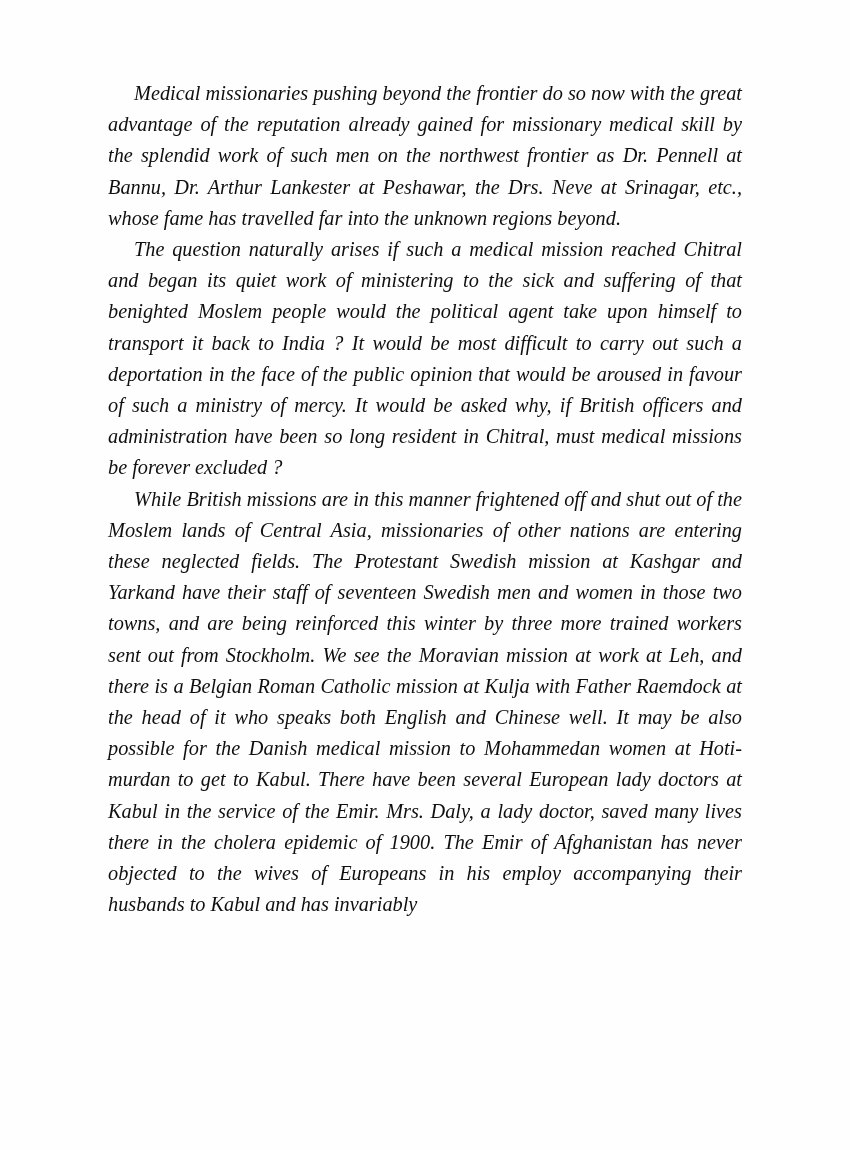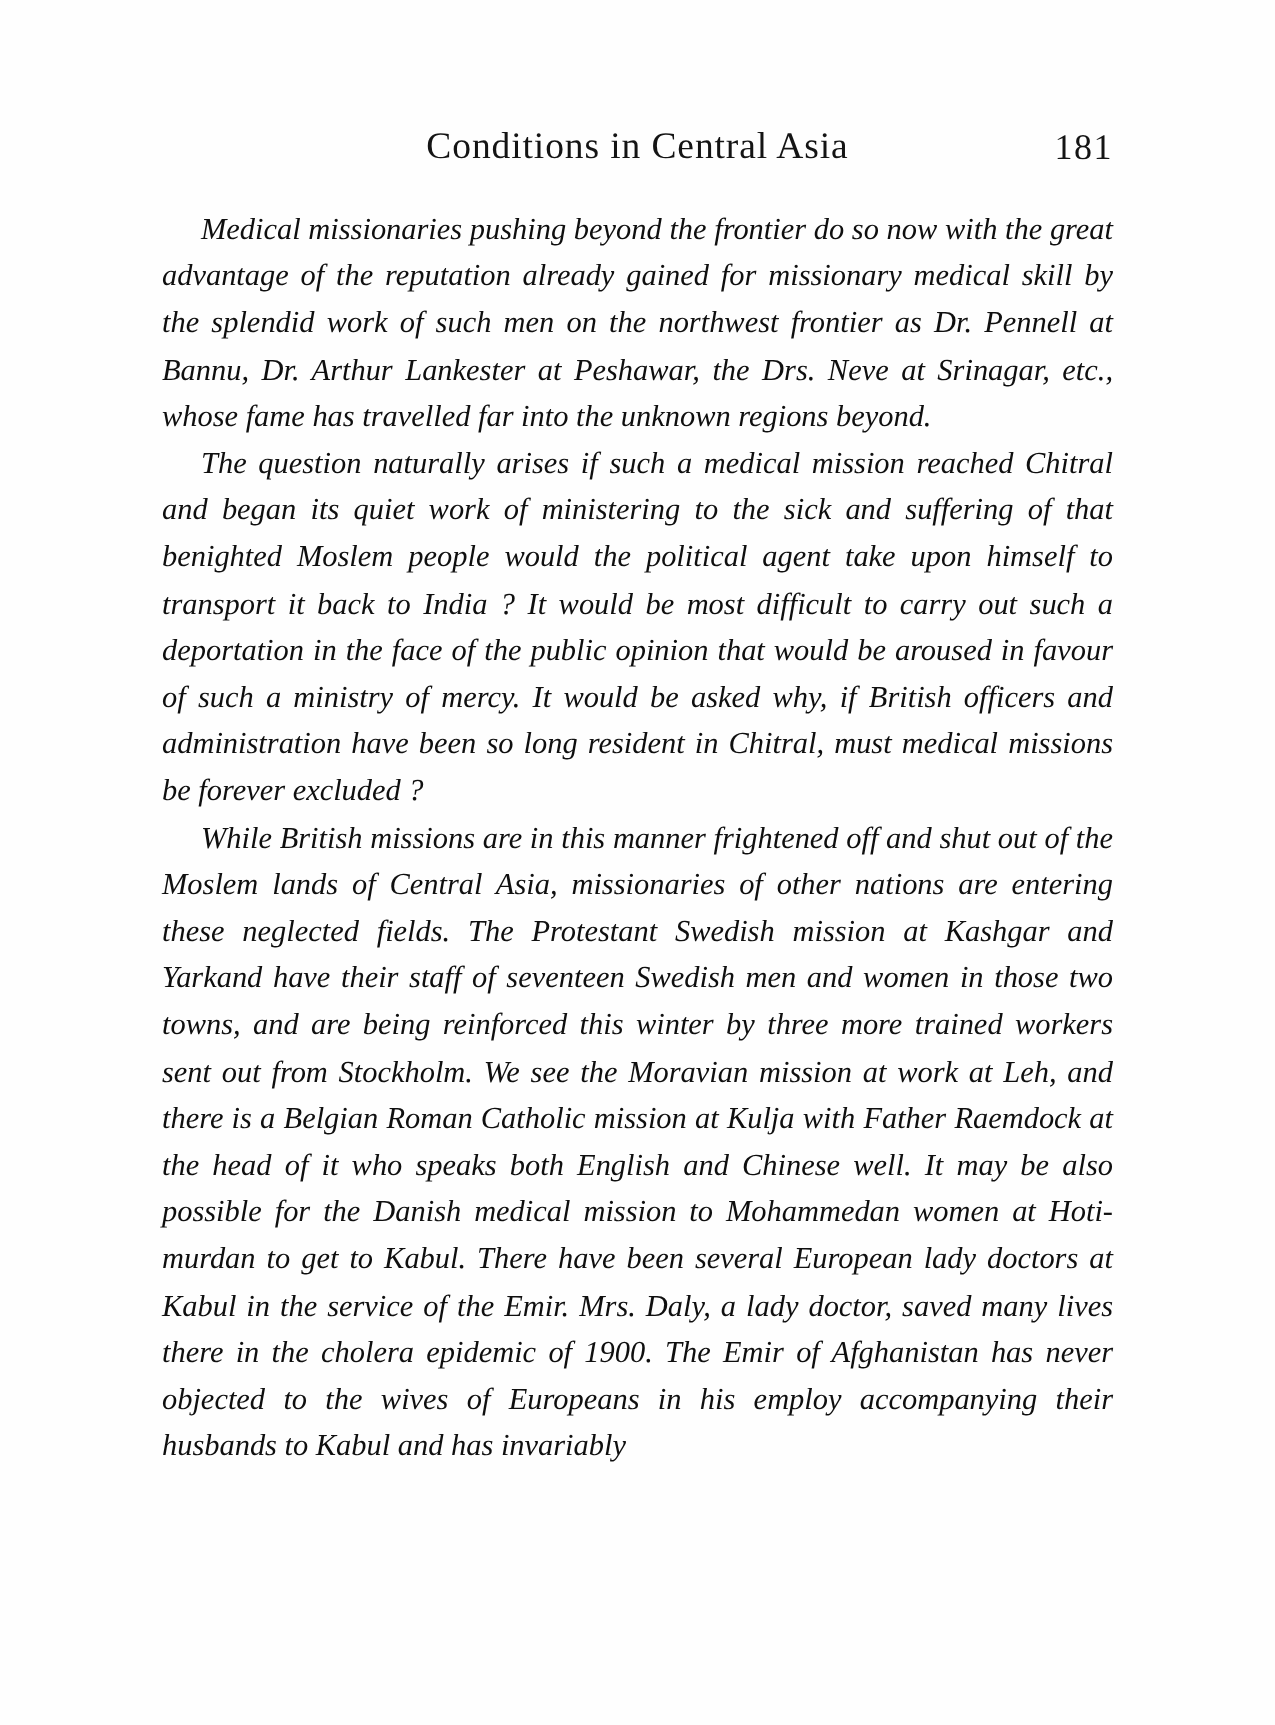--- a/index.html
+++ b/index.html
@@ -66,24 +66,20 @@
   
   .body-text, .head-title, .page-number {
     -webkit-font-smoothing: antialiased;
   }
 </style>
 </head>
 <body>
 
 <div class="page">
 
-  <div class="running-head">
-    <div class="head-title">Conditions in Central Asia</div>
-    <div class="page-number">181</div>
-  </div>
 
   <div class="body-text">
     <p>Medical missionaries pushing beyond the frontier do so now with the great advantage of the reputation already gained for missionary medical skill by the splendid work of such men on the northwest frontier as Dr. Pennell at Bannu, Dr. Arthur Lankester at Peshawar, the Drs. Neve at Srinagar, etc., whose fame has travelled far into the unknown regions beyond.</p>
     <p>The question naturally arises if such a medical mission reached Chitral and began its quiet work of ministering to the sick and suffering of that benighted Moslem people would the political agent take upon himself to transport it back to India ? It would be most difficult to carry out such a deportation in the face of the public opinion that would be aroused in favour of such a ministry of mercy. It would be asked why, if British officers and administration have been so long resident in Chitral, must medical missions be forever excluded ?</p>
     <p>While British missions are in this manner frightened off and shut out of the Moslem lands of Central Asia, missionaries of other nations are entering these neglected fields. The Protestant Swedish mission at Kashgar and Yarkand have their staff of seventeen Swedish men and women in those two towns, and are being reinforced this winter by three more trained workers sent out from Stockholm. We see the Moravian mission at work at Leh, and there is a Belgian Roman Catholic mission at Kulja with Father Raemdock at the head of it who speaks both English and Chinese well. It may be also possible for the Danish medical mission to Mohammedan women at Hoti-murdan to get to Kabul. There have been several European lady doctors at Kabul in the service of the Emir. Mrs. Daly, a lady doctor, saved many lives there in the cholera epidemic of 1900. The Emir of Afghanistan has never objected to the wives of Europeans in his employ accompanying their husbands to Kabul and has invariably</p>
   </div>
 
 </div>
 
 </body></html>

